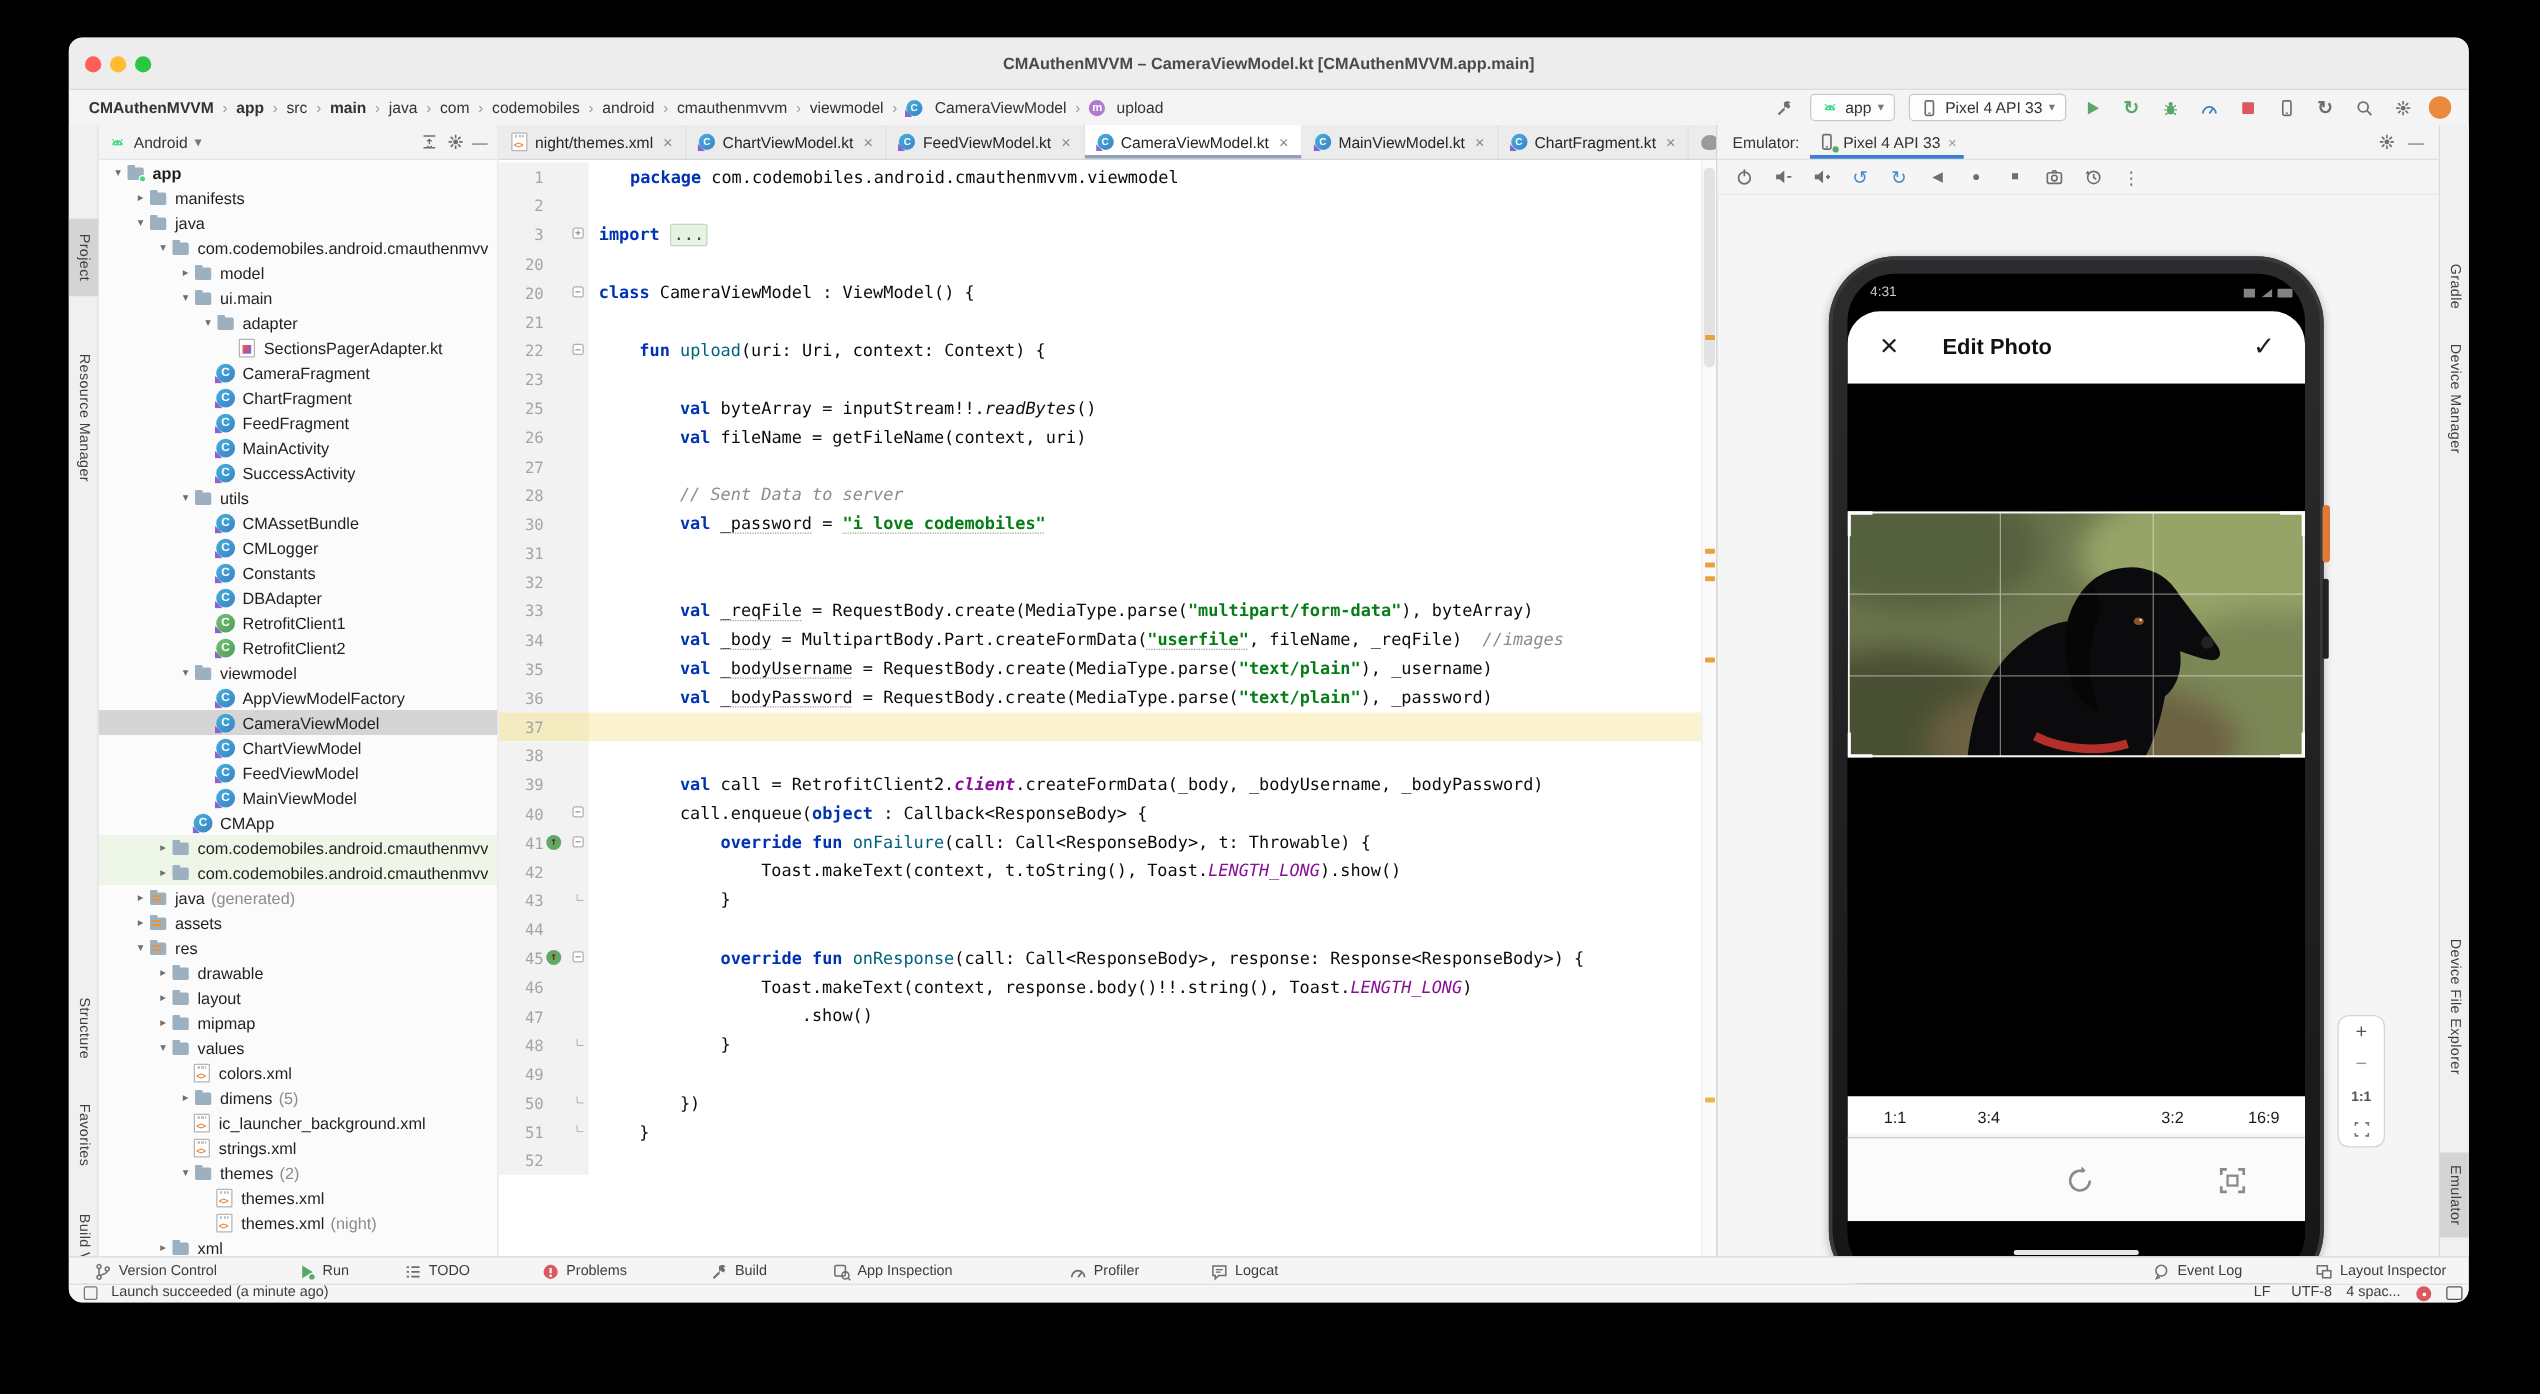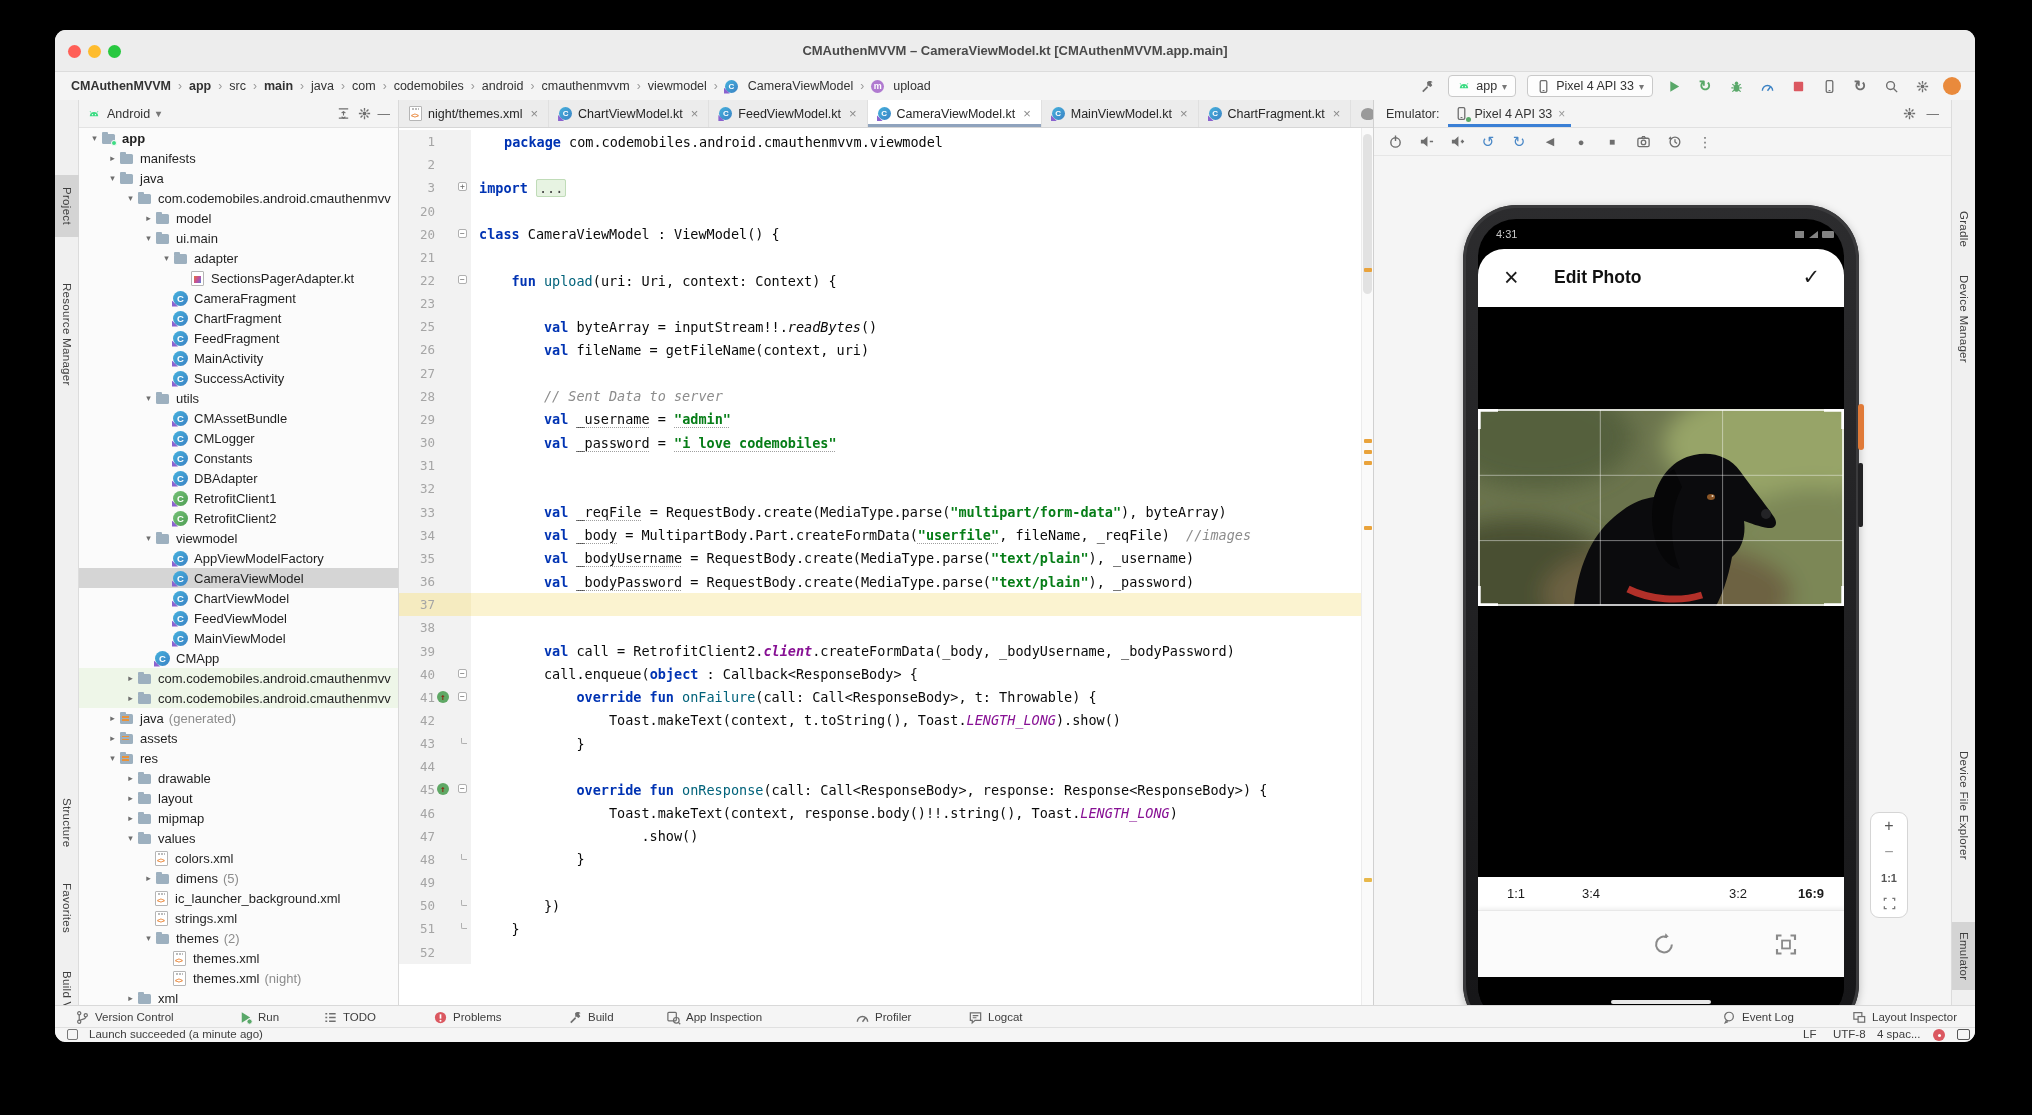--- a/index.html
+++ b/index.html
@@ -581,21 +581,20 @@
             <div class="cl"><span class="gut"><span class="lnum">3</span><span class="gmk"><span class="fold">+</span></span></span><span style="padding-left: 8px;"><span class="kw">import </span><span class="foldchip">...</span></span></div>
             <div class="cl"><span class="gut"><span class="lnum">20</span><span class="gmk"></span></span><span style="padding-left: 8px;"></span></div>
             <div class="cl"><span class="gut"><span class="lnum">20</span><span class="gmk"><span class="fold">−</span></span></span><span style="padding-left: 8px;"><span class="kw">class </span><span>CameraViewModel : ViewModel() {</span></span></div>
             <div class="cl"><span class="gut"><span class="lnum">21</span><span class="gmk"></span></span><span style="padding-left: 8px;"></span></div>
             <div class="cl"><span class="gut"><span class="lnum">22</span><span class="gmk"><span class="fold">−</span></span></span><span style="padding-left: 40.48px;"><span class="kw">fun </span><span class="fn">upload</span><span>(uri: Uri, context: Context) {</span></span></div>
             <div class="cl"><span class="gut"><span class="lnum">23</span><span class="gmk"></span></span><span style="padding-left: 8px;"></span></div>
             <div class="cl"><span class="gut"><span class="lnum">25</span><span class="gmk"></span></span><span style="padding-left: 72.96px;"><span class="kw">val </span><span>byteArray = inputStream!!.</span><span class="ext">readBytes</span><span>()</span></span></div>
             <div class="cl"><span class="gut"><span class="lnum">26</span><span class="gmk"></span></span><span style="padding-left: 72.96px;"><span class="kw">val </span><span>fileName = getFileName(context, uri)</span></span></div>
             <div class="cl"><span class="gut"><span class="lnum">27</span><span class="gmk"></span></span><span style="padding-left: 8px;"></span></div>
             <div class="cl"><span class="gut"><span class="lnum">28</span><span class="gmk"></span></span><span style="padding-left: 72.96px;"><span class="com">// Sent Data to server</span></span></div>
-            <div class="cl"><span class="gut"><span class="lnum">29</span><span class="gmk"></span></span><span style="padding-left: 72.96px;"><span class="kw">val </span><span class="u">_username</span><span> = </span><span class="str u">"admin"</span></span></div>
             <div class="cl"><span class="gut"><span class="lnum">30</span><span class="gmk"></span></span><span style="padding-left: 72.96px;"><span class="kw">val </span><span class="u">_password</span><span> = </span><span class="str u">"i love codemobiles"</span></span></div>
             <div class="cl"><span class="gut"><span class="lnum">31</span><span class="gmk"></span></span><span style="padding-left: 8px;"></span></div>
             <div class="cl"><span class="gut"><span class="lnum">32</span><span class="gmk"></span></span><span style="padding-left: 8px;"></span></div>
             <div class="cl"><span class="gut"><span class="lnum">33</span><span class="gmk"></span></span><span style="padding-left: 72.96px;"><span class="kw">val </span><span class="u">_reqFile</span><span> = RequestBody.create(MediaType.parse(</span><span class="str">"multipart/form-data"</span><span>), byteArray)</span></span></div>
             <div class="cl"><span class="gut"><span class="lnum">34</span><span class="gmk"></span></span><span style="padding-left: 72.96px;"><span class="kw">val </span><span class="u">_body</span><span> = MultipartBody.Part.createFormData(</span><span class="str u">"userfile"</span><span>, fileName, _reqFile)  </span><span class="com">//images</span></span></div>
             <div class="cl"><span class="gut"><span class="lnum">35</span><span class="gmk"></span></span><span style="padding-left: 72.96px;"><span class="kw">val </span><span class="u">_bodyUsername</span><span> = RequestBody.create(MediaType.parse(</span><span class="str">"text/plain"</span><span>), _username)</span></span></div>
             <div class="cl"><span class="gut"><span class="lnum">36</span><span class="gmk"></span></span><span style="padding-left: 72.96px;"><span class="kw">val </span><span class="u">_bodyPassword</span><span> = RequestBody.create(MediaType.parse(</span><span class="str">"text/plain"</span><span>), _password)</span></span></div>
             <div class="cl caret"><span class="gut"><span class="lnum">37</span><span class="gmk"></span></span><span style="padding-left: 8px;"></span></div>
             <div class="cl"><span class="gut"><span class="lnum">38</span><span class="gmk"></span></span><span style="padding-left: 8px;"></span></div>
             <div class="cl"><span class="gut"><span class="lnum">39</span><span class="gmk"></span></span><span style="padding-left: 72.96px;"><span class="kw">val </span><span>call = RetrofitClient2.</span><span class="fldb">client</span><span>.createFormData(_body, _bodyUsername, _bodyPassword)</span></span></div>
@@ -745,21 +744,21 @@
                 <rect x="1" y="1" width="364" height="195" fill="none" stroke="#ffffff" stroke-opacity=".95" stroke-width="1.6"></rect>
                 <path d="M122.3 1V196 M244.6 1V196 M1 66.3H365 M1 131.6H365" stroke="#ffffff" stroke-opacity=".45" stroke-width="1"></path>
                 <path d="M1 20V1h19 M346 1h19v19 M365 177v19h-19 M20 196H1v-19" stroke="#ffffff" stroke-width="3.4" fill="none"></path>
               </g>
             </svg>
           </div>
           <div id="aspects">
                 <span class="ar" style="left: 38px;">1:1</span>
                 <span class="ar" style="left: 113px;">3:4</span>
                 <span class="ar" style="left: 260px;">3:2</span>
-                <span class="ar" style="left: 333px; font-weight: bold;">16:9</span>
+                <span class="ar" style="left: 333px;">16:9</span>
               </div>
           <div id="pctrl">
             <span class="ci" style="left:186px"><svg viewBox="0 0 24 24" width="27" height="27">
                     <path d="M19 12a7 7 0 1 1-4.2-6.4" fill="none" stroke="#8a8a8a" stroke-width="1.8"></path>
                     <path d="M13.4 2l2.8 3.2-3.9 1.1z" fill="#8a8a8a"></path>
                   </svg></span>
             <span class="ci" style="left:308px"><svg viewBox="0 0 24 24" width="27" height="27">
                     <path d="M4 8V4h4M20 8V4h-4M4 16v4h4M20 16v4h-4" fill="none" stroke="#8a8a8a" stroke-width="1.9"></path>
                     <rect x="8.5" y="8.5" width="7" height="7" fill="none" stroke="#8a8a8a" stroke-width="1.6"></rect>
                   </svg></span>

